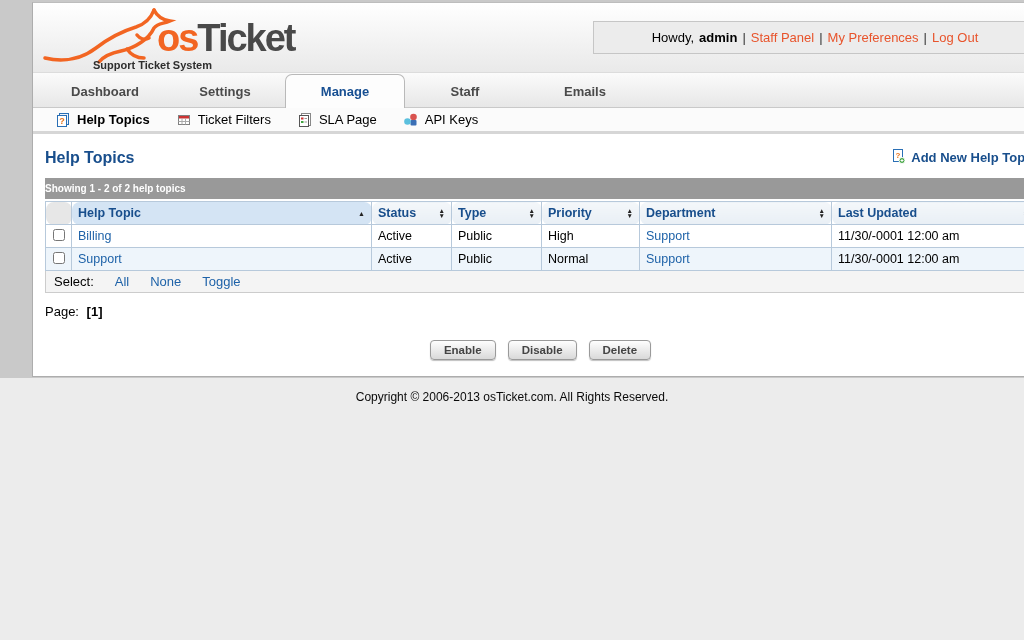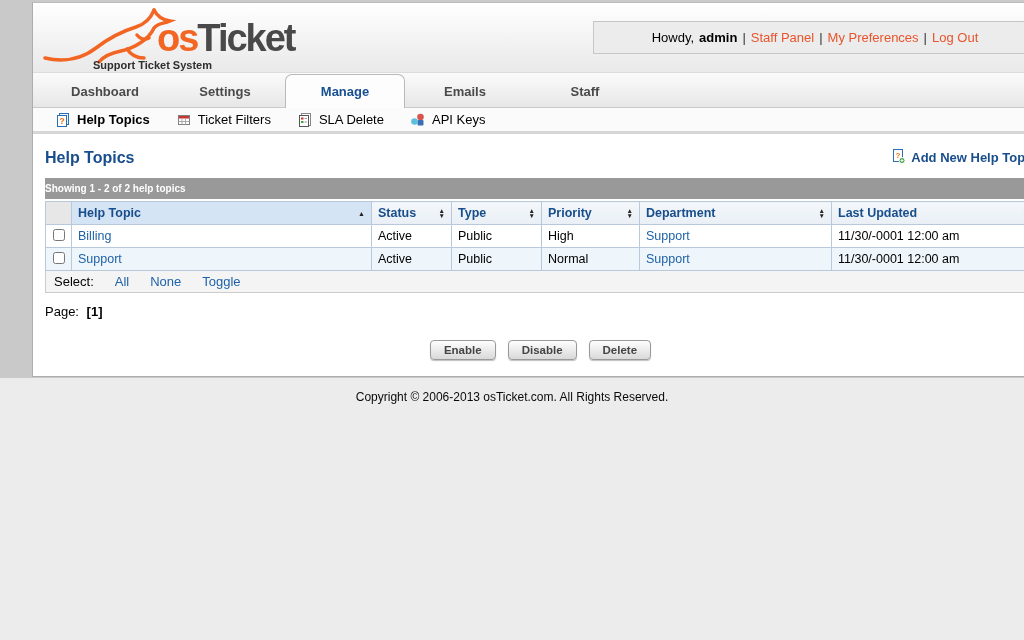--- a/index.html
+++ b/index.html
@@ -64,21 +64,21 @@
 
   .showing-bar {
     background:#999999; color:#fff; font-weight:bold; font-size:10px;
     height:21px; line-height:21px; padding-left:0;
   }
 
   table { width:100%; border-collapse:collapse; margin-top:2px; }
   th, td { border:1px solid #b7c9db; font-size:12.5px; }
   th {
     background:linear-gradient(#f4f7fa,#e9eff5); color:#184E8C; text-align:left;
-    padding:4px 6px; cursor:pointer;
+    padding:4px 6px; cursor:pointer;border-radius:8px;
   }
   th.col-check { background:#e7e7e7; }
   th.sorted { background:#d4e4f4; }
   .th-flex { display:flex; justify-content:space-between; align-items:center; }
   .sort-asc { font-size:7px; color:#222; }
   .sort-both { display:inline-flex; flex-direction:column; font-size:6.5px; line-height:5px; color:#222; }
   td { padding:4px 6px; background:#fff; }
   tr.alt td { background:#eef5fb; }
   .cell-link { color:#1E62A8; cursor:pointer; }
   td.col-check, th.col-check { text-align:center; padding:2px; }
@@ -134,22 +134,22 @@
       <span class="hlink">My Preferences</span>
       <span class="divider">|</span>
       <span class="hlink">Log Out</span>
     </div>
   </div>
 
   <div class="tabstrip">
     <div class="tab">Dashboard</div>
     <div class="tab">Settings</div>
     <div class="tab active">Manage</div>
+    <div class="tab">Staff</div>
     <div class="tab">Emails</div>
-    <div class="tab">Staff</div>
   </div>
 
   <div class="subnav">
     <div class="subnav-item active">
       <span>
         <svg width="16" height="16" viewBox="0 0 16 16">
           <rect x="4.5" y="1.5" width="9" height="11" fill="#eef4fb" stroke="#2a6fb5"></rect>
           <rect x="2.5" y="3.5" width="9" height="11" fill="#fff" stroke="#2a6fb5"></rect>
           <text x="7" y="12" font-size="9" font-weight="bold" fill="#e8731a" text-anchor="middle">?</text>
         </svg>
@@ -172,21 +172,21 @@
       <span>
         <svg width="16" height="16" viewBox="0 0 16 16">
           <rect x="4.5" y="1.5" width="9" height="12" fill="#fff" stroke="#888888"></rect>
           <rect x="2.5" y="3.5" width="9" height="11" fill="#fff" stroke="#555555"></rect>
           <rect x="4" y="5.5" width="2.5" height="2" fill="#cc3333"></rect>
           <line x1="7.5" y1="6.5" x2="10" y2="6.5" stroke="#999999"></line>
           <rect x="4" y="9" width="2.5" height="2" fill="#3fa33f"></rect>
           <line x1="7.5" y1="10" x2="10" y2="10" stroke="#999999"></line>
         </svg>
       </span>
-      <span>SLA Delete</span>
+      <span>SLA Page</span>
     </div>
     <div class="subnav-item">
       <span>
         <svg width="16" height="16" viewBox="0 0 16 16">
           <circle cx="10.5" cy="5" r="3.3" fill="#d9534f"></circle>
           <rect x="7.5" y="8" width="6" height="5.5" rx="1" fill="#3b6fb5"></rect>
           <circle cx="4.5" cy="9.5" r="3.3" fill="#5bc0de"></circle>
         </svg>
       </span>
       <span>API Keys</span>

